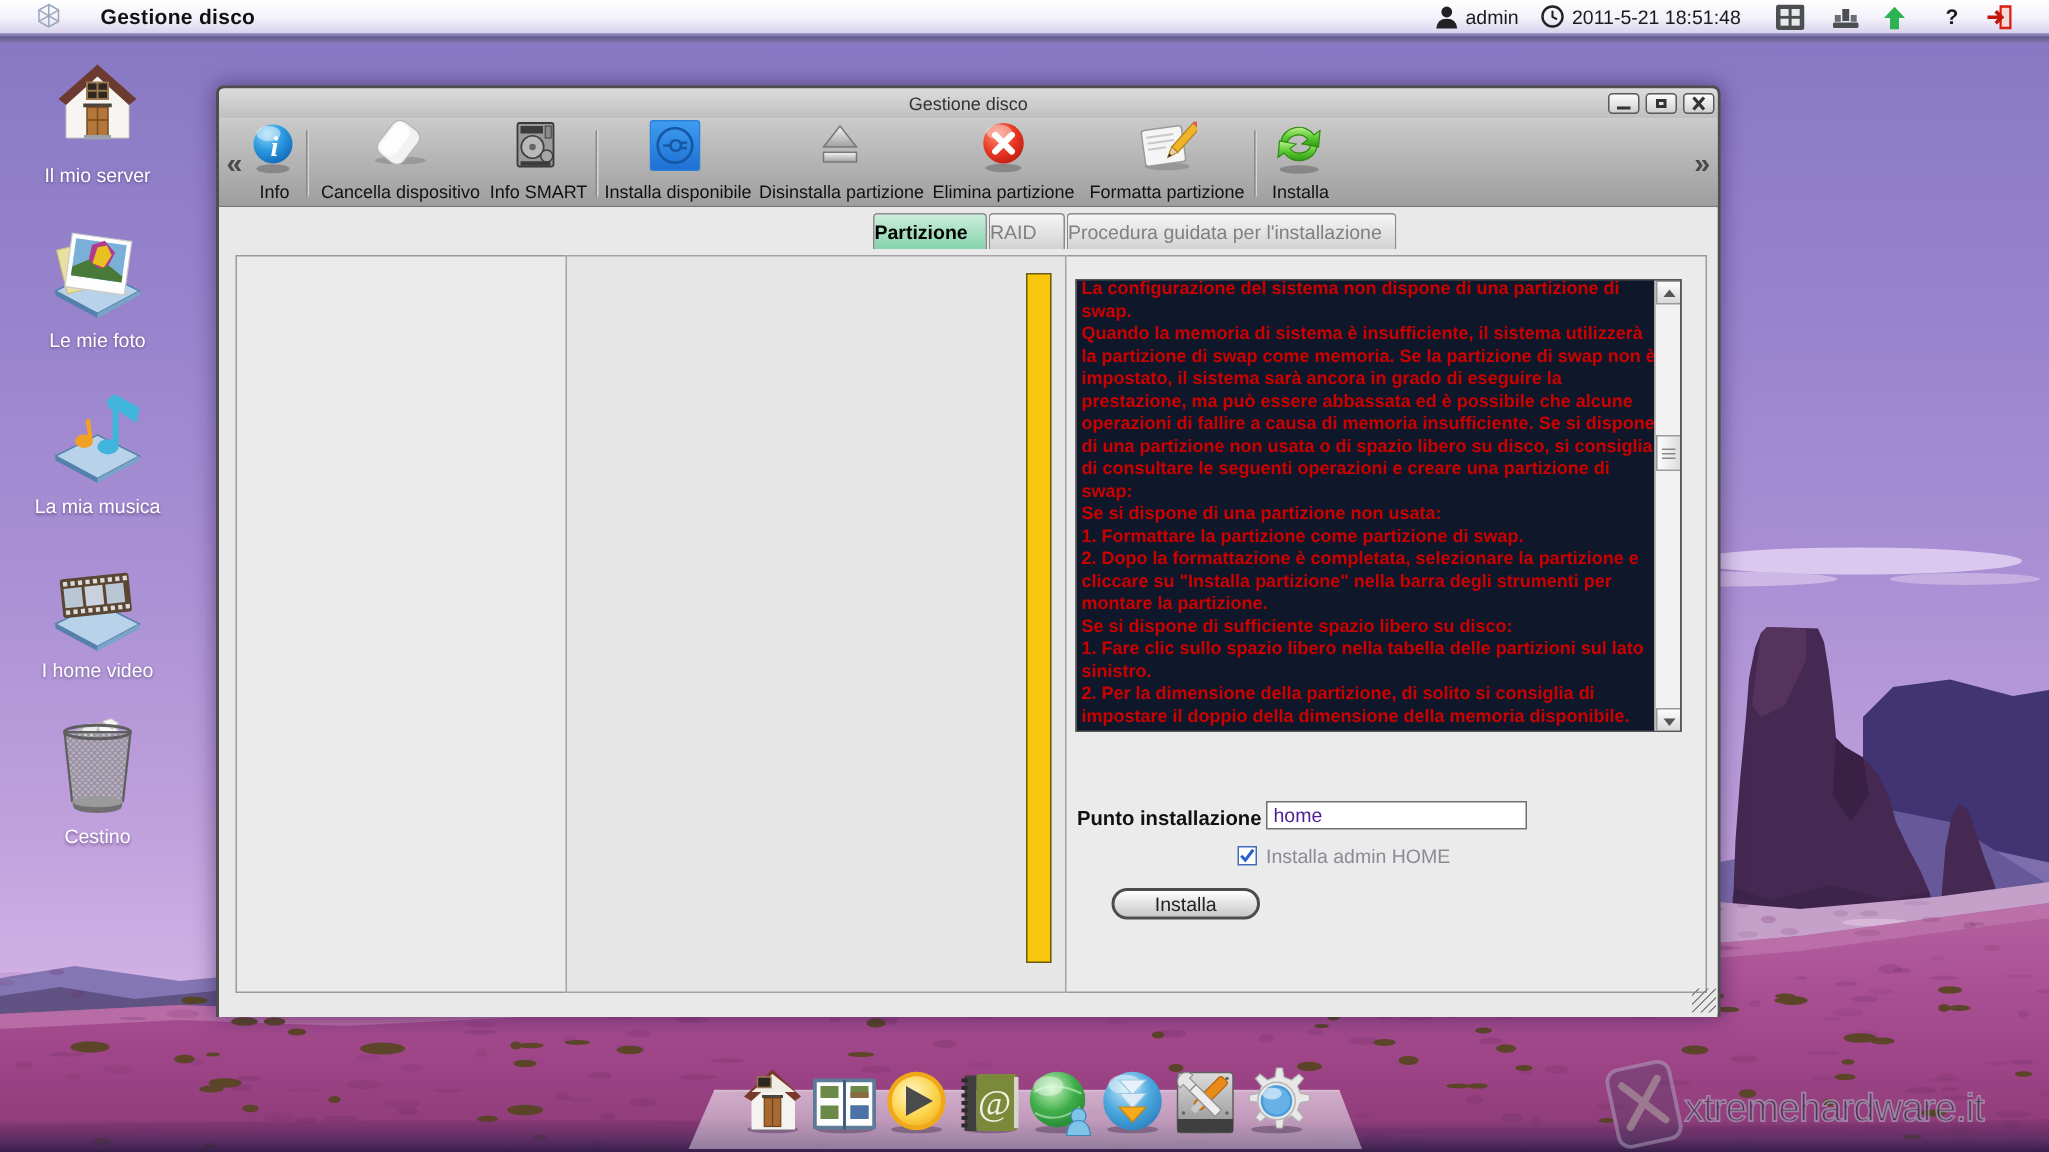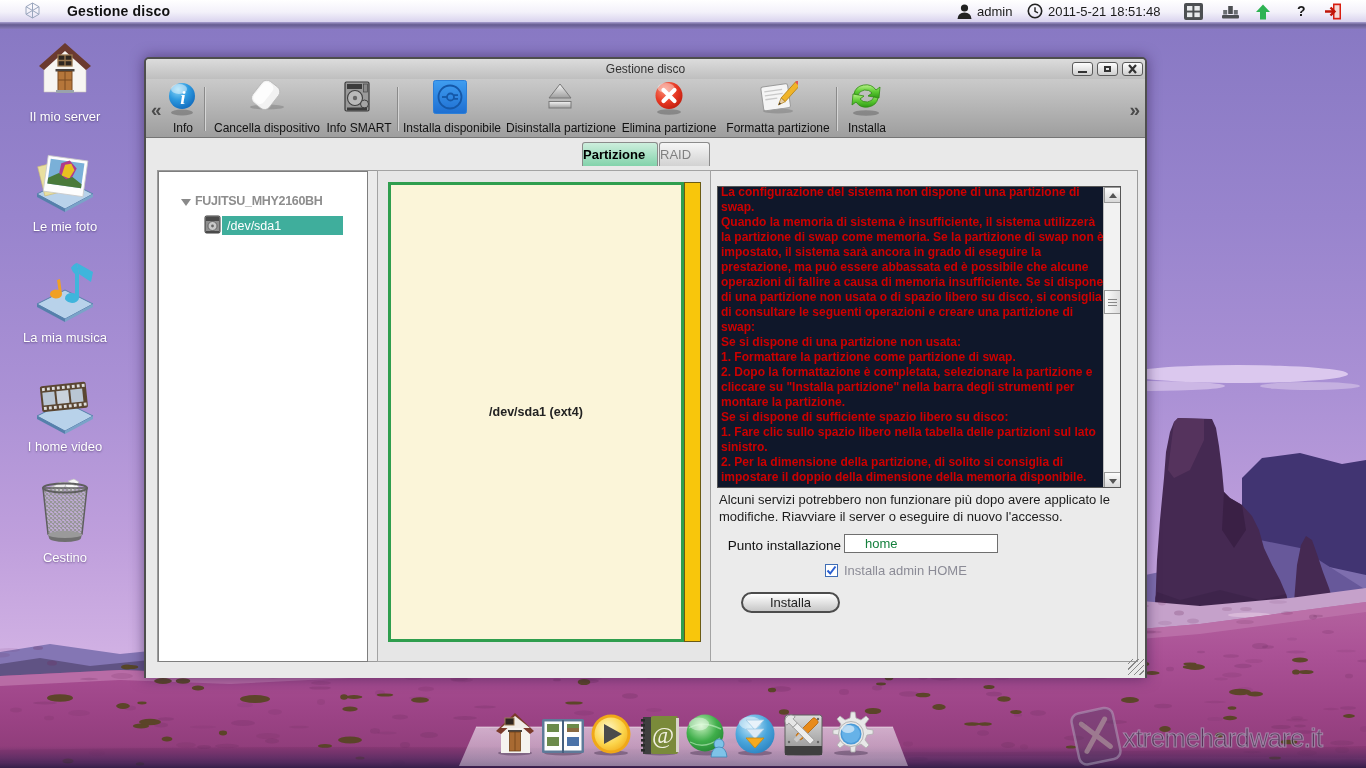--- a/index.html
+++ b/index.html
@@ -26,22 +26,22 @@
 #panel{position:absolute;left:11px;top:31px;width:981px;height:492px;border:1px solid #9a9a9a;background:#ebebeb}
 #tree{position:absolute;left:12px;top:32px;width:210px;height:491px;border:1px solid #7e7e7e;background:#fff}
 #creambox{position:absolute;left:242px;top:43px;width:296px;height:460px;border:3px solid #2f9e4e;background:#fbf5d9;text-align:center}
 #goldbox{position:absolute;left:538px;top:43px;width:17px;height:460px;border:1px solid #6b5b14;background:#f8c60c}
 #textarea{position:absolute;left:571px;top:47px;width:404px;height:302px;border:1px solid #565656;background:#0f172a;overflow:hidden}
 #redtext{position:absolute;left:3px;top:-2px;width:381px;color:#cd0000;font-weight:bold;font-size:12px;line-height:15px;white-space:nowrap}
 #sbar{position:absolute;right:0;top:0;width:17px;height:301px;background:#f2f2f2;border-left:1px solid #bdbdbd}
 .sbtn{position:absolute;left:0;width:17px;height:16px;background:linear-gradient(#fdfdfd,#d8d8d8);border:1px solid #9a9a9a}
 #sthumb{position:absolute;left:0;top:103px;width:17px;height:24px;background:linear-gradient(90deg,#fdfdfd,#dcdcdc);border:1px solid #9a9a9a}
 #notetext{position:absolute;left:573px;top:352px;width:420px;font-size:13px;color:#1c1c1c;line-height:17px}
-#plabel{position:absolute;left:540px;top:399px;width:155px;text-align:right;font-size:13.5px;font-weight:normal;color:#111}
-#pinput{position:absolute;left:698px;top:395px;width:154px;height:19px;border:1px solid #6f6f6f;background:#fff;font-size:13px;color:#15803d;padding-left:20px;line-height:17px}
+#plabel{position:absolute;left:540px;top:399px;width:155px;text-align:right;font-size:13.5px;font-weight:bold;color:#111}
+#pinput{position:absolute;left:698px;top:395px;width:174px;height:19px;border:1px solid #6f6f6f;background:#fff;font-size:13px;color:#4c1d95;padding-left:4px;line-height:17px}
 #chk{position:absolute;left:679px;top:425px;width:13px;height:13px;border:1px solid #3f6db5;background:#fff}
 #chklbl{position:absolute;left:698px;top:424px;font-size:13px;color:#8b8b96}
 #ibtn{position:absolute;left:595px;top:453px;width:99px;height:21px;border:2px solid #4c4c4c;border-radius:11px;background:linear-gradient(#ffffff,#c7c7c7);text-align:center;font-size:13px;color:#222;line-height:18px}
 #rsz{position:absolute;right:1px;bottom:1px;width:16px;height:16px;background:repeating-linear-gradient(135deg,transparent,transparent 3px,#888 3px,#888 4px)}
 
 #dock{position:absolute;left:0;top:0;width:1366px;height:768px;z-index:20}
 
 #wm{position:absolute;left:1123px;top:723px;font-size:26px;font-weight:normal;color:rgba(52,44,66,.62);-webkit-text-stroke:1.2px rgba(185,178,200,.6);letter-spacing:-0.5px;z-index:25}
 </style></head>
 <body>
@@ -611,54 +611,38 @@
   <div class="tlbl" style="left:213px">Info SMART</div>
   <div class="tlbl" style="left:306px">Installa disponibile</div>
   <div class="tlbl" style="left:415px">Disinstalla partizione</div>
   <div class="tlbl" style="left:523px">Elimina partizione</div>
   <div class="tlbl" style="left:632px">Formatta partizione</div>
   <div class="tlbl" style="left:721px">Installa</div>
  </div>
  <div id="content">
   <div class="tab" style="left:436px;width:76px;background:linear-gradient(#cdeedd,#83d3ab);font-weight:bold;color:#000">Partizione</div>
   <div class="tab" style="left:513px;width:51px;background:linear-gradient(#f6f6f6,#d2d2d2);color:#808080">RAID</div>
+  <div class="tab" style="left:565px;width:220px;background:linear-gradient(#f6f6f6,#d2d2d2);color:#808080">Procedura guidata per l'installazione</div>
   <div id="panel"></div>
   <div style="position:absolute;left:231px;top:31px;width:334px;height:492px;border:1px solid #a3a3a3;background:#e6e6e6"></div>
-  <div id="tree">
-   <div style="position:absolute;left:22px;top:27px;width:0;height:0;border-left:5px solid transparent;border-right:5px solid transparent;border-top:7px solid #8a8a8a"></div>
-   <div style="position:absolute;left:36px;top:22px;font-size:12.5px;font-weight:bold;color:#8d8d8d;letter-spacing:-0.3px">FUJITSU_MHY2160BH</div>
-   <div style="position:absolute;left:63px;top:44px;width:121px;height:19px;background:#3fae9c"></div>
-   <svg style="position:absolute;left:45px;top:42px" width="18" height="21" viewBox="0 0 18 21">
-    <rect x="1" y="2" width="15" height="17" rx="1.5" fill="#8f8f8f" stroke="#3a3a3a" stroke-width="1"></rect>
-    <rect x="2" y="3" width="13" height="4" fill="#4a4a4a"></rect>
-    <circle cx="8.5" cy="12" r="4.5" fill="#c9c9c9" stroke="#555" stroke-width="0.8"></circle>
-    <circle cx="8.5" cy="12" r="1.4" fill="#666"></circle>
-    <rect x="2" y="17" width="13" height="2" fill="#4a4a4a"></rect>
-   </svg>
-   <div style="position:absolute;left:68px;top:47px;font-size:12.5px;color:#fff">/dev/sda1</div>
-  </div>
-  <div id="creambox">
-        <span style="position:absolute;left:0;right:0;top:220px;font-size:12.5px;font-weight:bold;color:#222">/dev/sda1 (ext4)</span>
-      </div>
   <div id="goldbox"></div>
   <div id="textarea">
    <div id="redtext">La configurazione del sistema non dispone di una partizione di<br>swap.<br>Quando la memoria di sistema è insufficiente, il sistema utilizzerà<br>la partizione di swap come memoria. Se la partizione di swap non è<br>impostato, il sistema sarà ancora in grado di eseguire la<br>prestazione, ma può essere abbassata ed è possibile che alcune<br>operazioni di fallire a causa di memoria insufficiente. Se si dispone<br>di una partizione non usata o di spazio libero su disco, si consiglia<br>di consultare le seguenti operazioni e creare una partizione di<br>swap:<br>Se si dispone di una partizione non usata:<br>1. Formattare la partizione come partizione di swap.<br>2. Dopo la formattazione è completata, selezionare la partizione e<br>cliccare su "Installa partizione" nella barra degli strumenti per<br>montare la partizione.<br>Se si dispone di sufficiente spazio libero su disco:<br>1. Fare clic sullo spazio libero nella tabella delle partizioni sul lato<br>sinistro.<br>2. Per la dimensione della partizione, di solito si consiglia di<br>impostare il doppio della dimensione della memoria disponibile.</div>
    <div id="sbar">
     <div class="sbtn" style="top:0">
             <div style="position:absolute;left:4px;top:5px;width:0;height:0;border-left:4px solid transparent;border-right:4px solid transparent;border-bottom:5px solid #555"></div>
           </div>
     <div class="sbtn" style="bottom:0">
             <div style="position:absolute;left:4px;top:6px;width:0;height:0;border-left:4px solid transparent;border-right:4px solid transparent;border-top:5px solid #555"></div>
           </div>
     <div id="sthumb">
             <div style="position:absolute;left:3px;top:8px;width:9px;height:1px;background:#888;box-shadow:0 3px 0 #888,0 6px 0 #888"></div>
           </div>
    </div>
   </div>
-  <div id="notetext">Alcuni servizi potrebbero non funzionare più dopo avere applicato le<br>modifiche. Riavviare il server o eseguire di nuovo l'accesso.</div>
   <div id="plabel">Punto installazione</div>
   <div id="pinput">home</div>
   <div id="chk">
         <svg width="11" height="11" viewBox="0 0 11 11" style="position:absolute;left:0;top:0">
           <path d="M1.5,5.5 L4.2,8.5 L9.5,1.5" stroke="#2a5fd0" stroke-width="2" fill="none"></path>
         </svg>
       </div>
   <div id="chklbl">Installa admin HOME</div>
   <div id="ibtn">Installa</div>
  </div>

